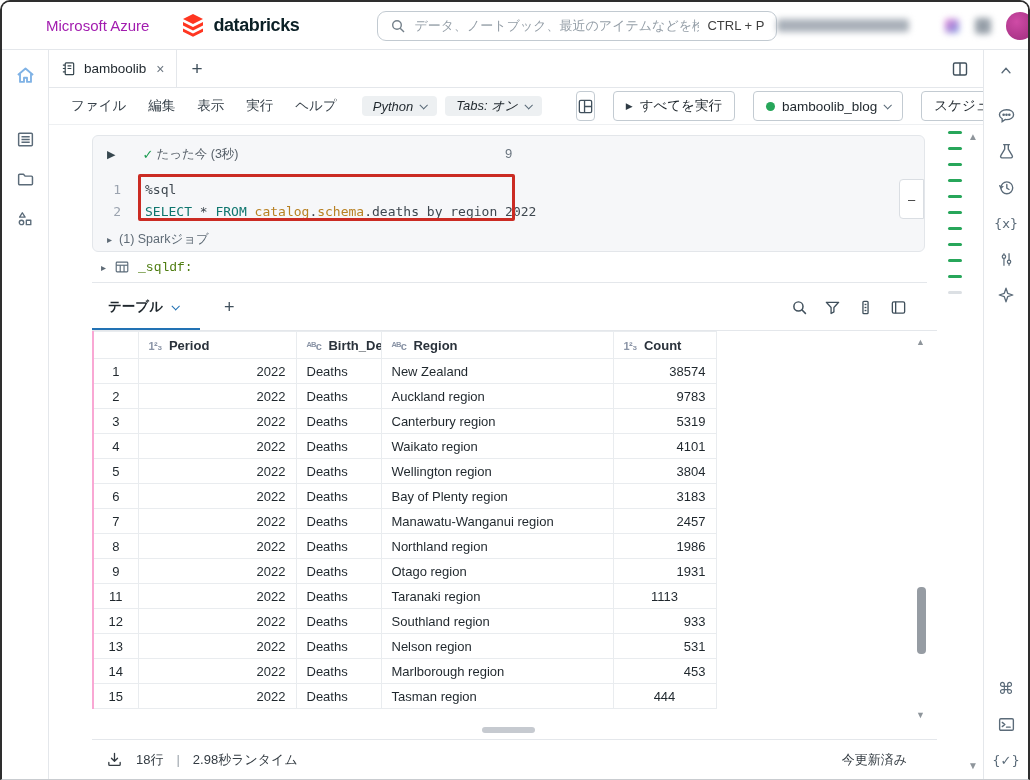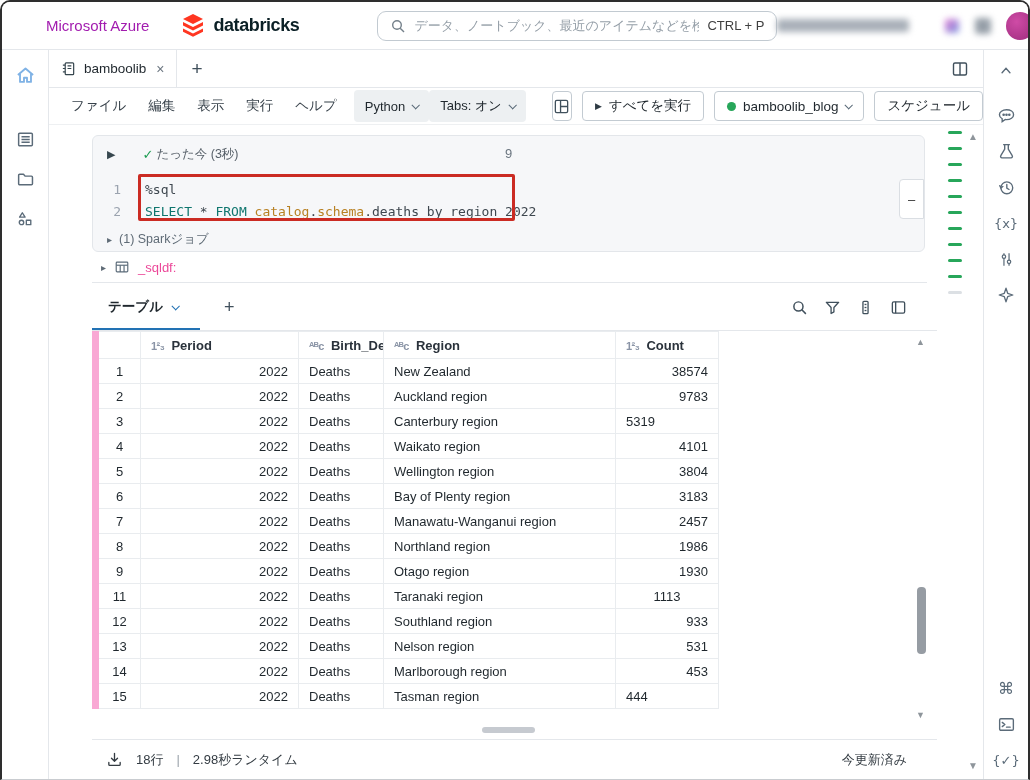--- a/index.html
+++ b/index.html
@@ -44,26 +44,26 @@
 
   
   .tabrow { height:38px; flex:0 0 38px; border-bottom:1px solid #E4E7EB; display:flex; align-items:stretch; }
   .nb-tab { display:flex; align-items:center; gap:8px; padding:0 12px 0 12px; border-right:1px solid #E4E7EB;
             font-size:13.5px; color:#1F272D; cursor:pointer; background:#fff; }
   .nb-tab .x { color:#6B7680; font-size:14px; margin-left:2px; cursor:pointer; }
   .newtab { font-size:19px; color:#40505C; background:none; border:none; padding:0 14px; cursor:pointer; }
   .tabrow-right { margin-left:auto; display:flex; align-items:center; padding-right:14px; }
 
   
-  .menurow { height:37px; flex:0 0 37px; display:flex; align-items:center; padding-left:13px; gap:0;
+  .menurow { height:37px; flex:0 0 37px; display:flex; align-items:center; padding-left:13px; gap:8px;
              border-bottom:1px solid #EEF0F2; }
   .menus { display:flex; gap:4px; margin-right:8px; }
   .menu-item { font-size:13.5px; color:#38424B; padding:5px 9px; border-radius:4px; cursor:pointer; white-space:nowrap; }
   .pill { display:flex; align-items:center; gap:7px; background:#EDF0F2; border:none; border-radius:4px;
-          height:32px; padding:0 11px; font-size:13px; color:#1F272D; cursor:pointer; white-space:nowrap; }
+          height:20px; padding:0 11px; font-size:13px; color:#1F272D; cursor:pointer; white-space:nowrap;font-style:italic; }
   .btn { display:flex; align-items:center; gap:7px; background:#fff; border:1px solid #C3CBD2; border-radius:4px;
          height:30px; padding:0 12px; font-size:13.5px; color:#1F272D; cursor:pointer; white-space:nowrap; }
   .icon-btn { width:31px; justify-content:center; padding:0; margin-left:26px; }
   .chev { display:inline-block; width:6px; height:6px; border-right:1.5px solid #5B6B79;
           border-bottom:1.5px solid #5B6B79; transform:rotate(45deg) translateY(-1px); }
   .green-dot { width:9px; height:9px; border-radius:50%; background:#27A65A; display:inline-block; }
   .play-glyph { font-size:9px; color:#2E3B44; }
 
   
   .notebook { flex:1; position:relative; overflow:hidden; background:#fff; padding-top:10px; }
@@ -85,34 +85,34 @@
   .code { white-space:pre; margin-left:12px; color:#3E474F; }
   .tok-kw { color:#0f766e; } .tok-ident { color:#B88123; } .tok-plain { color:#3E474F; } .tok-table { color:#3E474F; }
   .redbox { position:absolute; left:45px; top:2px; width:377px; height:47px; border:3px solid #CB2B23;
             border-radius:2px; pointer-events:none; }
   .spark-row { height:24px; display:flex; align-items:center; gap:7px; padding-left:14px; font-size:12.5px;
                color:#5F6B76; }
   .tri-right { font-size:10px; color:#5F6B76; }
 
   .sqldf { margin-left:43px; width:835px; height:31px; border-bottom:1px solid #E4E7EB; display:flex;
            align-items:center; gap:8px; padding-left:9px; font-size:13px; color:#444C53; }
-  .sqldf .nm { color:#ec4899; }
+  .sqldf .nm { color:#4d7c0f;font-family:Liberation Mono, monospace; }
 
   
   .results { margin-left:43px; margin-top:2px; width:845px; display:flex; flex-direction:column; }
   .rtabs { height:46px; border-bottom:1px solid #E4E7EB; display:flex; align-items:stretch; }
   .rtab { display:flex; align-items:center; gap:9px; padding:0 22px 0 16px; border-bottom:2px solid #2272B4;
           font-size:13.5px; font-weight:700; color:#1F272D; cursor:pointer; }
   .rtab .chev { border-color:#2272B4; }
   .addviz { font-size:18px; color:#40505C; background:none; border:none; padding:0 16px; margin-left:8px; cursor:pointer; }
   .rtab-icons { margin-left:auto; display:flex; align-items:center; gap:16px; margin-right:30px; }
   .rtab-icons .ric { cursor:pointer; display:flex; }
 
   .table-zone { position:relative; height:408px; }
-  table.grid { border-collapse:collapse; table-layout:fixed; width:623px; border-left:7px solid #f9a8d4;
+  table.grid { border-collapse:collapse; table-layout:fixed; width:623px; border-left:2px solid #f9a8d4;
                border-top:1px solid #E9ECEF; }
   table.grid th, table.grid td { border-right:1px solid #E9ECEF; border-bottom:1px solid #E9ECEF;
                font-size:13px; height:25px; padding:0 10px; overflow:hidden; white-space:nowrap; }
   table.grid th { height:27px; font-weight:700; color:#2A323B; text-align:left; }
   table.grid td { color:#1F272D; }
   td.rownum { color:#818A93; }
   .type-icon { font-size:11px; color:#8A94A6; margin-right:7px; letter-spacing:-0.5px; }
   .vscroll-up, .vscroll-down { position:absolute; right:12px; font-size:9px; color:#8E959B; cursor:pointer; }
   .vscroll-up { top:6px; } .vscroll-down { top:379px; }
   .vthumb { position:absolute; right:11px; top:256px; width:9px; height:67px; background:#969CA3;
@@ -370,21 +370,21 @@
                     <td style="text-align: right;">2022</td>
                     <td style="text-align: left;">Deaths</td>
                     <td style="text-align: left;">Auckland region</td>
                     <td style="text-align: right;">9783</td>
                   </tr>
                   <tr>
                     <td class="rownum" style="text-align: center;">3</td>
                     <td style="text-align: right;">2022</td>
                     <td style="text-align: left;">Deaths</td>
                     <td style="text-align: left;">Canterbury region</td>
-                    <td style="text-align: left; margin-top: 7px;">5319</td>
+                    <td style="text-align: right; margin-top: 7px;">5319</td>
                   </tr>
                   <tr>
                     <td class="rownum" style="text-align: center;">4</td>
                     <td style="text-align: right;">2022</td>
                     <td style="text-align: left;">Deaths</td>
                     <td style="text-align: left;">Waikato region</td>
                     <td style="text-align: right;">4101</td>
                   </tr>
                   <tr>
                     <td class="rownum" style="text-align: center;">5</td>
@@ -412,21 +412,21 @@
                     <td style="text-align: right;">2022</td>
                     <td style="text-align: left;">Deaths</td>
                     <td style="text-align: left;">Northland region</td>
                     <td style="text-align: right;">1986</td>
                   </tr>
                   <tr>
                     <td class="rownum" style="text-align: center;">9</td>
                     <td style="text-align: right;">2022</td>
                     <td style="text-align: left;">Deaths</td>
                     <td style="text-align: left;">Otago region</td>
-                    <td style="text-align: right;">1930</td>
+                    <td style="text-align: right;">1931</td>
                   </tr>
                   <tr>
                     <td class="rownum" style="text-align: center;">11</td>
                     <td style="text-align: right;">2022</td>
                     <td style="text-align: left;">Deaths</td>
                     <td style="text-align: left;">Taranaki region</td>
                     <td style="text-align: center;">1113</td>
                   </tr>
                   <tr>
                     <td class="rownum" style="text-align: center;">12</td>
@@ -447,21 +447,21 @@
                     <td style="text-align: right;">2022</td>
                     <td style="text-align: left;">Deaths</td>
                     <td style="text-align: left;">Marlborough region</td>
                     <td style="text-align: right;">453</td>
                   </tr>
                   <tr>
                     <td class="rownum" style="text-align: center;">15</td>
                     <td style="text-align: right;">2022</td>
                     <td style="text-align: left;">Deaths</td>
                     <td style="text-align: left;">Tasman region</td>
-                    <td style="text-align: left; border-radius: 12px;">444</td>
+                    <td style="text-align: center; border-radius: 12px;">444</td>
                   </tr>
                 </tbody>
             </table>
             <span class="vscroll-up">▲</span>
             <div class="vthumb"></div>
             <span class="vscroll-down">▼</span>
             <div class="hthumb"></div>
           </div>
 
           <div class="rfooter">

